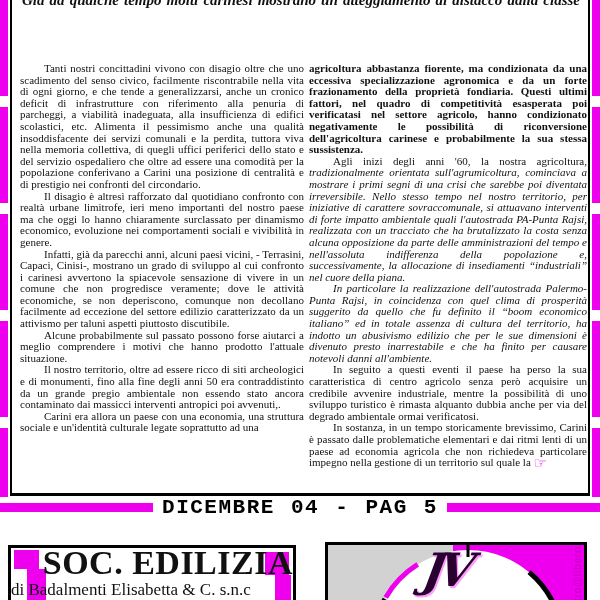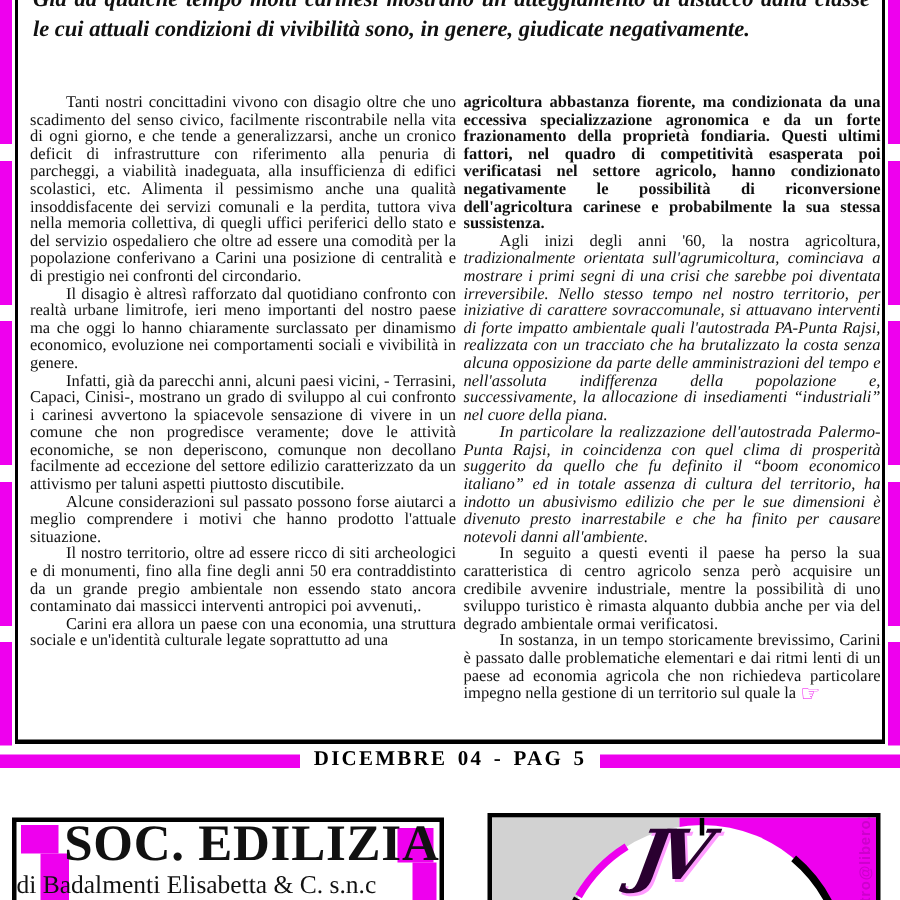--- a/index.html
+++ b/index.html
@@ -42,22 +42,22 @@
     font-family:"DejaVu Sans", sans-serif;
     color:#ee00ee;font-size:15px;line-height:0;vertical-align:-2px;font-style:normal;
   }
   
   .banner{
     position:absolute;left:0;top:497px;width:600px;height:20px;
     display:flex;align-items:center;gap:9px;
   }
   .banner .bbar{flex:1;height:9px;background:#ee00ee;}
   .banner .btext{
-    font-family:Liberation Serif, serif;
-    font-weight:900;font-size:14px;letter-spacing:1.5px;word-spacing:2px;
+    font-family:Liberation Mono, monospace;
+    font-weight:900;font-size:21px;letter-spacing:1.5px;word-spacing:2px;
     color:#000;white-space:nowrap;
   }
   
   .ad-edilizia{
     position:absolute;left:8px;top:545px;width:288px;height:70px;
     box-sizing:border-box;border:3px solid #000;background:#fff;overflow:hidden;
   }
   .sq{position:absolute;background:#ee00ee;}
   .sq.a1{left:3px;top:2px;width:25px;height:19px;}
   .sq.a2{left:16px;top:21px;width:19px;height:31px;}
@@ -100,28 +100,27 @@
 
 <div>
 
   <div class="rail left"></div>
   <div class="rail right"></div>
 
   <div class="frame"></div>
 
   <div class="deck">
     <div class="dline just">Già da qualche tempo molti carinesi mostrano un atteggiamento di distacco dalla classe</div>
-    <div class="dline">le cui attuali condizioni di vivibilità sono, in genere,  giudicate negativamente.</div>
   </div>
 
   <div class="col leftcol">
     <p>Tanti nostri concittadini vivono con disagio oltre che uno scadimento del senso civico,  facilmente riscontrabile nella vita di ogni giorno, e che tende a generalizzarsi,  anche un cronico deficit di infrastrutture con riferimento alla penuria di parcheggi, a viabilità inadeguata, alla insufficienza di edifici scolastici, etc. Alimenta il pessimismo anche una qualità insoddisfacente dei servizi comunali e la perdita, tuttora viva nella memoria collettiva, di quegli uffici periferici dello stato e del servizio ospedaliero che oltre ad essere una comodità per la popolazione conferivano a Carini una posizione di centralità e di prestigio nei confronti del circondario.</p>
     <p>Il disagio è altresì rafforzato dal quotidiano confronto con realtà urbane limitrofe, ieri meno importanti del nostro paese ma che oggi lo hanno chiaramente surclassato per dinamismo economico, evoluzione nei comportamenti sociali e vivibilità in genere.</p>
     <p>Infatti, già da parecchi anni,  alcuni paesi vicini, - Terrasini, Capaci, Cinisi-, mostrano un grado di sviluppo al cui confronto i carinesi avvertono la spiacevole sensazione di vivere in un comune che non progredisce veramente; dove le attività economiche, se non deperiscono, comunque non decollano facilmente ad eccezione del settore edilizio caratterizzato da un attivismo per taluni aspetti piuttosto discutibile.</p>
-    <p>Alcune considerazioni sul passato possono forse aiutarci a meglio comprendere i motivi che hanno prodotto l'attuale situazione.</p>
+    <p>Alcune probabilmente sul passato possono forse aiutarci a meglio comprendere i motivi che hanno prodotto l'attuale situazione.</p>
     <p>Il nostro territorio,  oltre ad essere ricco di siti archeologici e di monumenti,  fino alla fine degli anni 50 era contraddistinto da un grande pregio ambientale non essendo stato ancora contaminato dai massicci interventi antropici poi avvenuti,.</p>
     <p>Carini era allora un paese con una economia, una struttura sociale e un'identità culturale legate soprattutto ad una</p>
   </div>
 
   <div class="col rightcol">
     <p class="noindent">agricoltura abbastanza fiorente, ma condizionata da una eccessiva specializzazione agronomica e da un forte frazionamento della proprietà fondiaria. Questi ultimi fattori, nel quadro di competitività esasperata poi verificatasi nel settore agricolo,  hanno condizionato negativamente le possibilità di riconversione dell'agricoltura carinese e probabilmente la sua stessa sussistenza.</p>
     <p><span>Agli inizi degli anni '60,  la nostra agricoltura, </span><span class="ital">tradizionalmente orientata sull'agrumicoltura, cominciava a mostrare i primi segni di una crisi che sarebbe poi diventata irreversibile. Nello stesso tempo nel  nostro territorio, per iniziative di carattere sovraccomunale,  si attuavano interventi di forte impatto ambientale quali l'autostrada PA-Punta Rajsi, realizzata con un tracciato che ha brutalizzato la costa senza alcuna opposizione da parte delle amministrazioni del tempo e nell'assoluta indifferenza della popolazione e, successivamente,  la allocazione di insediamenti “industriali” nel cuore della piana.</span></p>
     <p class="ital">In particolare la realizzazione dell'autostrada Palermo-Punta Rajsi,  in coincidenza con quel clima di  prosperità suggerito da quello che fu definito il “boom economico italiano” ed in totale assenza di cultura del  territorio,  ha indotto un abusivismo edilizio che per le sue dimensioni  è divenuto presto  inarrestabile e che ha finito per causare notevoli danni all'ambiente.</p>
     <p>In seguito a questi eventi il paese ha perso la sua caratteristica di centro agricolo senza però acquisire un credibile avvenire industriale, mentre la possibilità di uno sviluppo turistico è rimasta alquanto dubbia anche per via del degrado ambientale ormai verificatosi.</p>
     <p><span>In sostanza, in un tempo storicamente brevissimo,  Carini è passato  dalle problematiche elementari e dai ritmi lenti di un paese ad economia agricola che non richiedeva particolare impegno nella gestione di un territorio sul quale la </span><span class="hand">☞</span></p>

